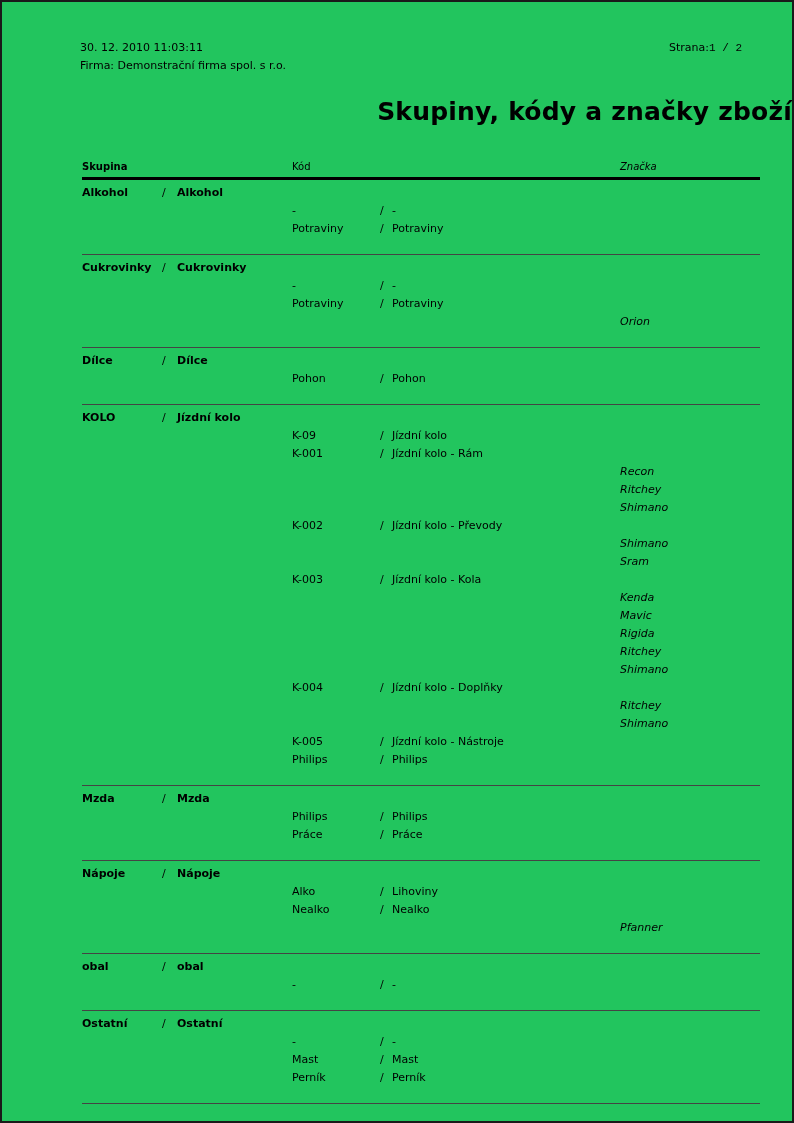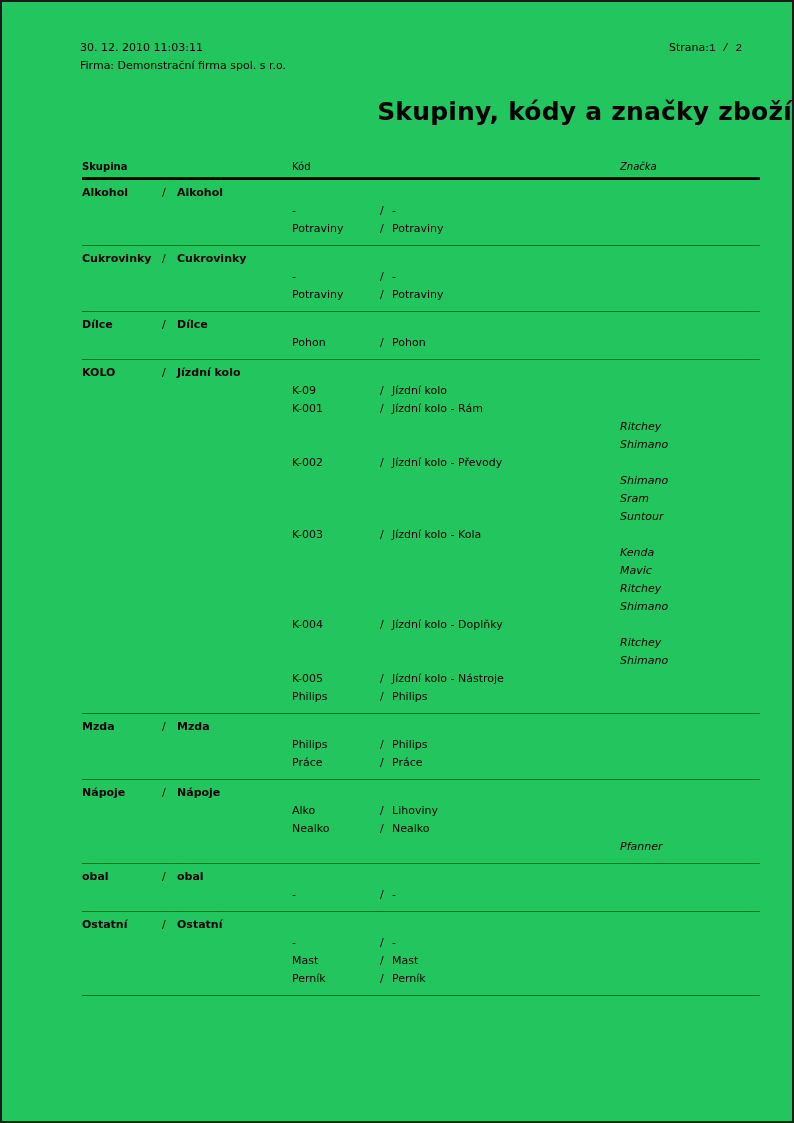--- a/index.html
+++ b/index.html
@@ -38,21 +38,21 @@
   .c1 { position: absolute; left: 0;    font-weight: bold; }
   .sep1 { position: absolute; left: 80px; }
   .c2 { position: absolute; left: 95px;  font-weight: bold; }
   .c3 { position: absolute; left: 210px; }
   .sep2 { position: absolute; left: 298px; }
   .c4 { position: absolute; left: 310px; }
   .c5 { position: absolute; left: 538px; font-style: italic; }
   .h1 { position: absolute; left: 0; font-weight: bold; }
   .h2 { position: absolute; left: 210px; }
   .h3 { position: absolute; left: 538px; font-style: italic; }
-  .group { padding: 4px 0 7px 0; border-bottom: 1px solid #444; text-align: right; }
+  .group { padding: 4px 0 16px 0; border-bottom: 1px solid #444; text-align: right; }
 </style>
 </head>
 <body>
 
 <div class="page">
 
   <div class="meta meta-datetime">30. 12. 2010  11:03:11</div>
 
   <div class="meta meta-page">
     <span>Strana:</span><span class="pnum">1 / 2</span>
@@ -98,20 +98,23 @@
           <div class="row">
             <span class="c3">-</span>
             <span class="sep2">/</span>
             <span class="c4">-</span>
           </div>
           <div class="row">
             <span class="c3">Potraviny</span>
             <span class="sep2">/</span>
             <span class="c4">Potraviny</span>
           </div>
+          <div class="row">
+            <span class="c5">Orion</span>
+          </div>
         </section>
         <section class="group">
           <div class="row">
             <span class="c1">Dílce</span>
             <span class="sep1">/</span>
             <span class="c2">Dílce</span>
           </div>
           <div class="row">
             <span class="c3">Pohon</span>
             <span class="sep2">/</span>
@@ -128,49 +131,52 @@
             <span class="c3">K-09</span>
             <span class="sep2">/</span>
             <span class="c4">Jízdní kolo</span>
           </div>
           <div class="row">
             <span class="c3">K-001</span>
             <span class="sep2">/</span>
             <span class="c4">Jízdní kolo - Rám</span>
           </div>
           <div class="row">
+            <span class="c5">Recon</span>
+          </div>
+          <div class="row">
             <span class="c5">Ritchey</span>
           </div>
           <div class="row">
             <span class="c5">Shimano</span>
           </div>
           <div class="row">
             <span class="c3">K-002</span>
             <span class="sep2">/</span>
             <span class="c4">Jízdní kolo - Převody</span>
           </div>
           <div class="row">
             <span class="c5">Shimano</span>
           </div>
           <div class="row">
             <span class="c5">Sram</span>
           </div>
           <div class="row">
-            <span class="c5">Suntour</span>
-          </div>
-          <div class="row">
             <span class="c3">K-003</span>
             <span class="sep2">/</span>
             <span class="c4">Jízdní kolo - Kola</span>
           </div>
           <div class="row">
             <span class="c5">Kenda</span>
           </div>
           <div class="row">
             <span class="c5">Mavic</span>
+          </div>
+          <div class="row">
+            <span class="c5">Rigida</span>
           </div>
           <div class="row">
             <span class="c5">Ritchey</span>
           </div>
           <div class="row">
             <span class="c5">Shimano</span>
           </div>
           <div class="row">
             <span class="c3">K-004</span>
             <span class="sep2">/</span>

